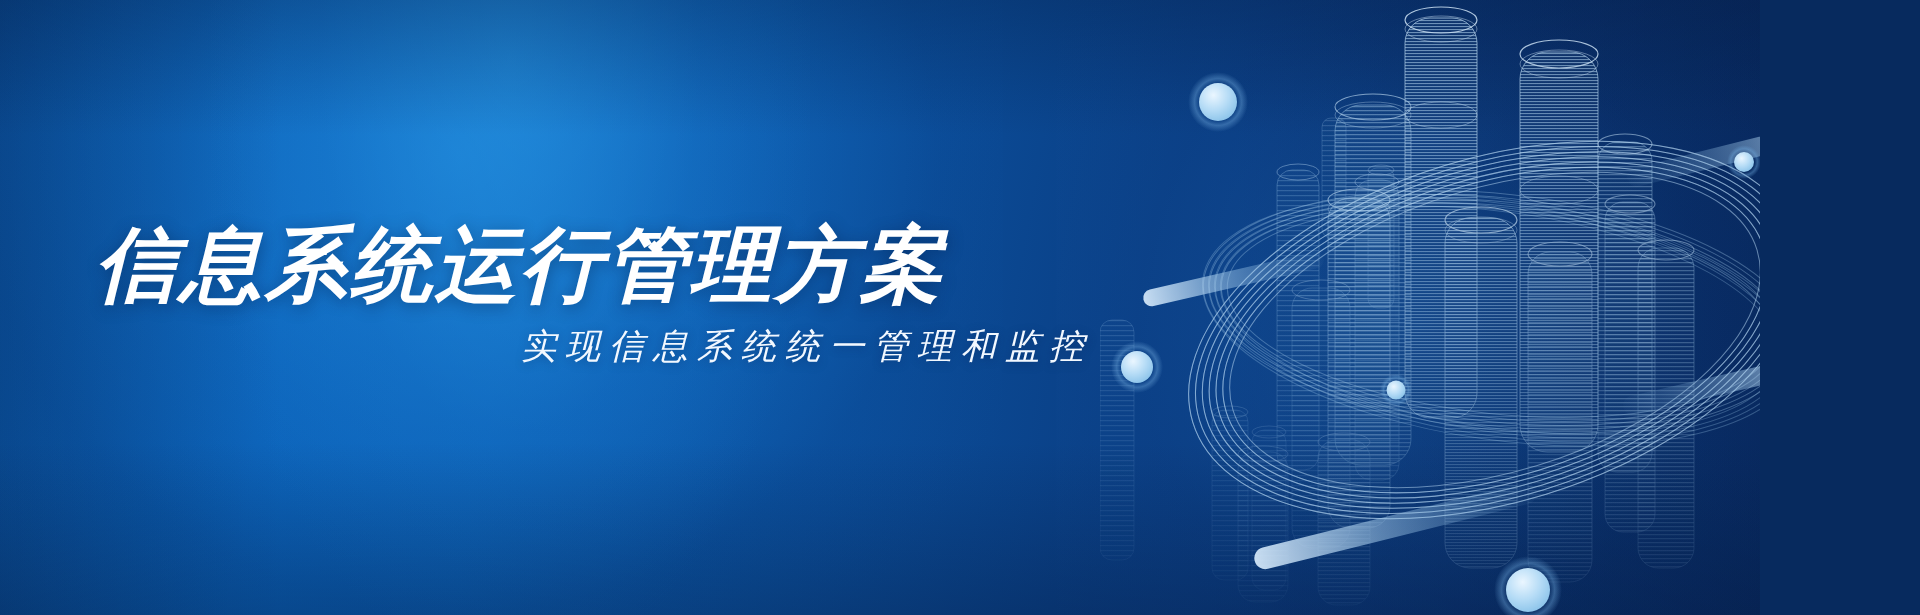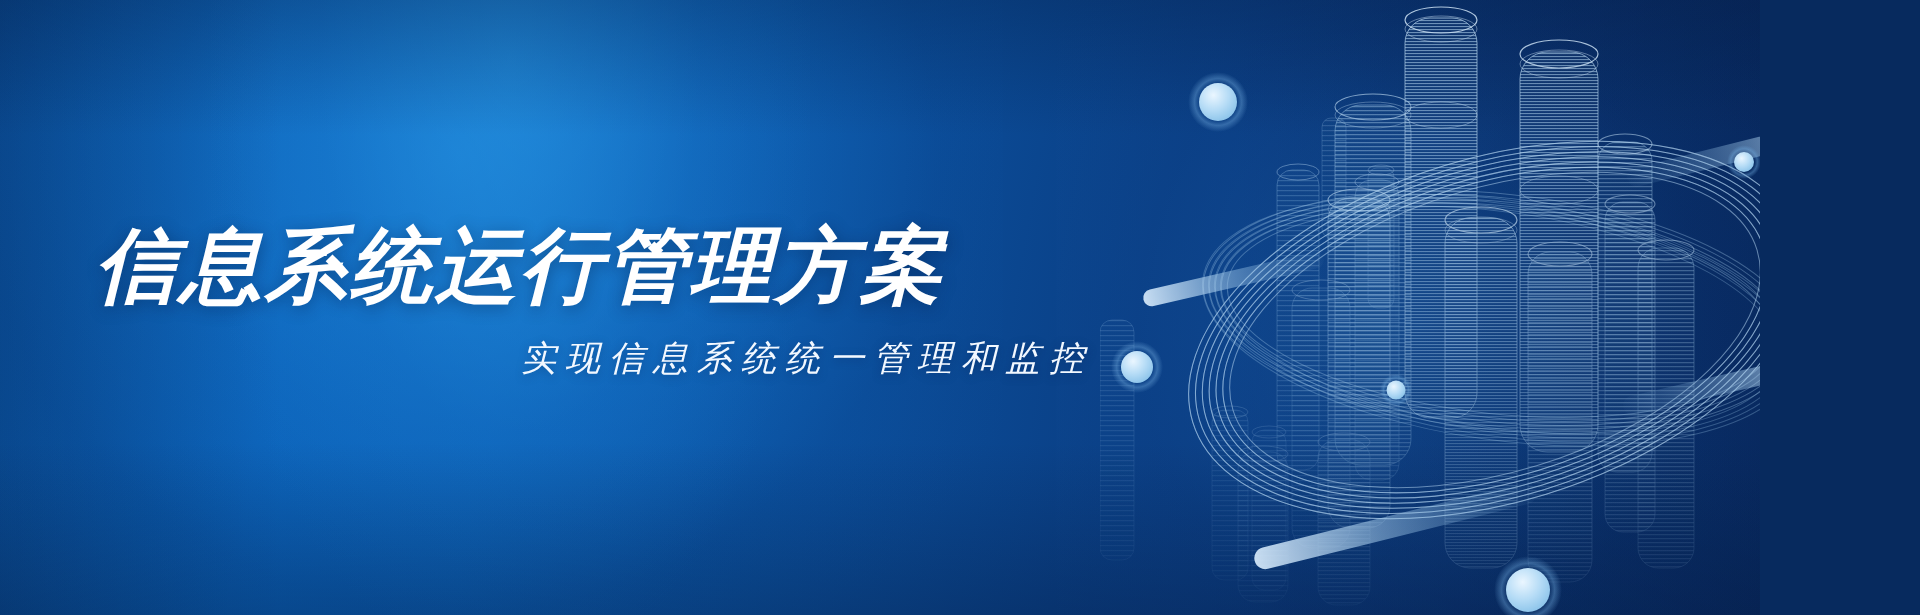--- a/index.html
+++ b/index.html
@@ -5,21 +5,21 @@
   html, body {
     margin: 0;
     padding: 0;
     background: #072a5e;
   }
   #banner {
     position: relative;
     width: 1760px;
     height: 615px;
     overflow: hidden;
-    font-family: Liberation Sans, sans-serif;
+    font-family: Liberation Serif, serif;
     background: #0b3a80;
   }
 
   
   .bg-base {
     position: absolute;
     inset: 0;
     background: linear-gradient(100deg,
                 #0b56a6 0%,
                 #0a63bb 18%,
@@ -86,21 +86,21 @@
     font-size: 82px;
     line-height: 1.08;
     font-weight: 700;
     font-style: italic;
     color: #ffffff;
     letter-spacing: 3px;
     white-space: nowrap;
     text-shadow: 0 3px 16px rgba(3,30,75,0.45);
   }
   .subtitle {
-    margin-top: 24px;
+    margin-top: 12px;
     text-align: right;
     padding-right: 12px;
     font-size: 35px;
     font-weight: 400;
     font-style: italic;
     color: #f2f8ff;
     letter-spacing: 9px;
     white-space: nowrap;
     text-shadow: 0 2px 10px rgba(3,30,75,0.35);
   }

